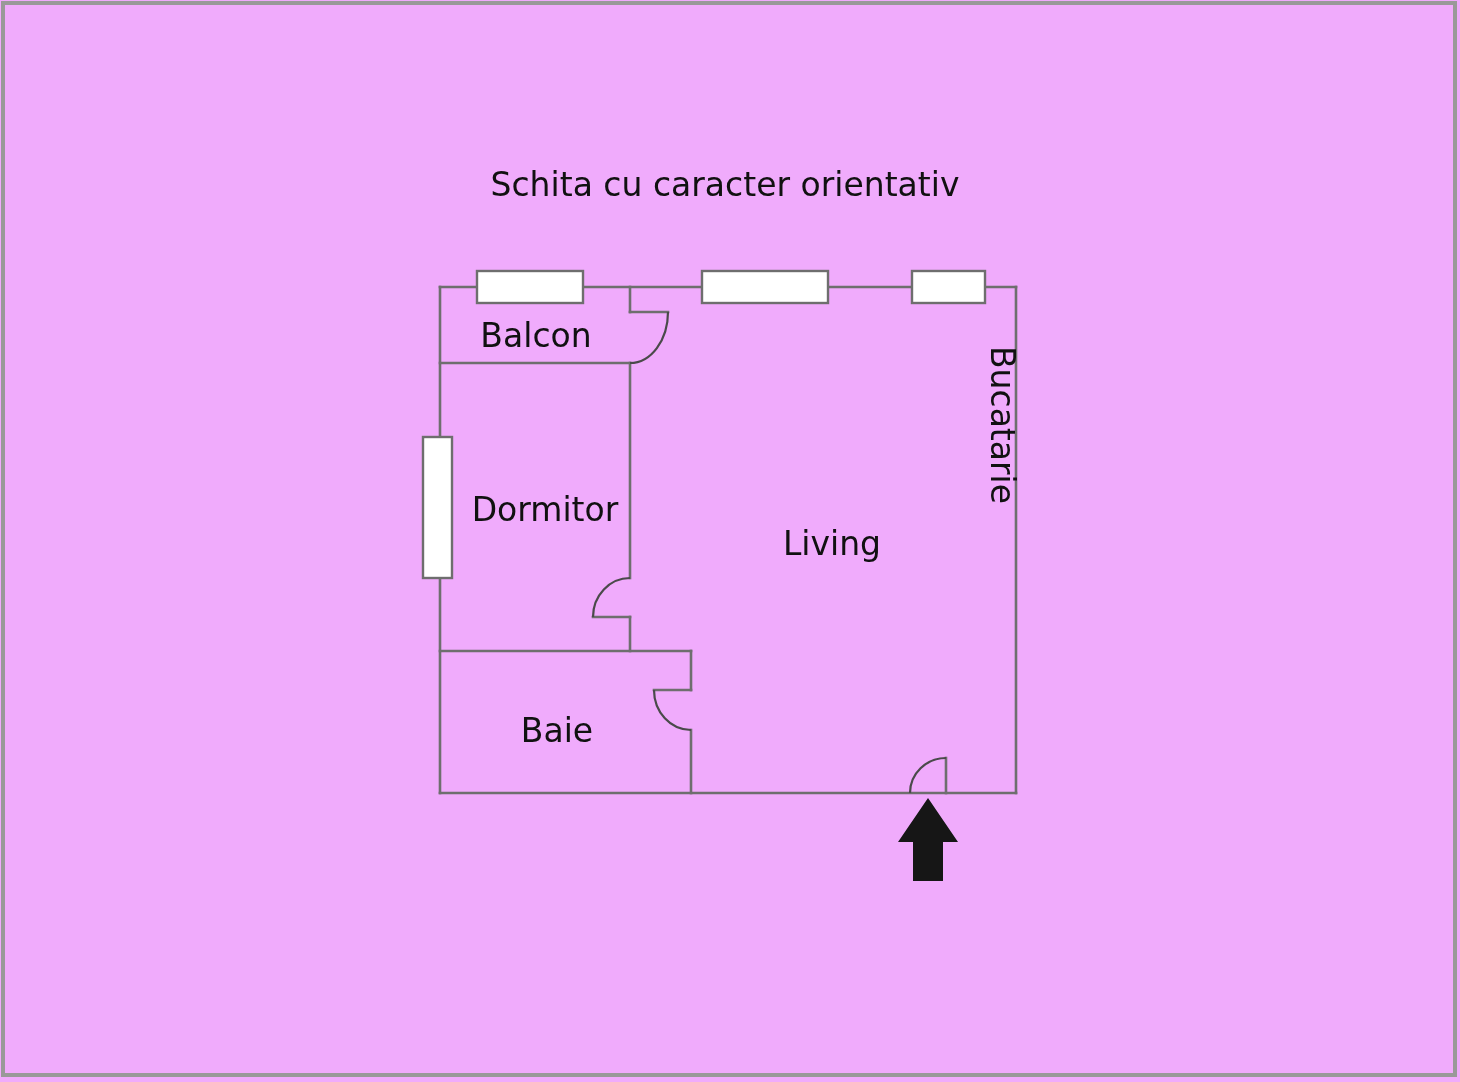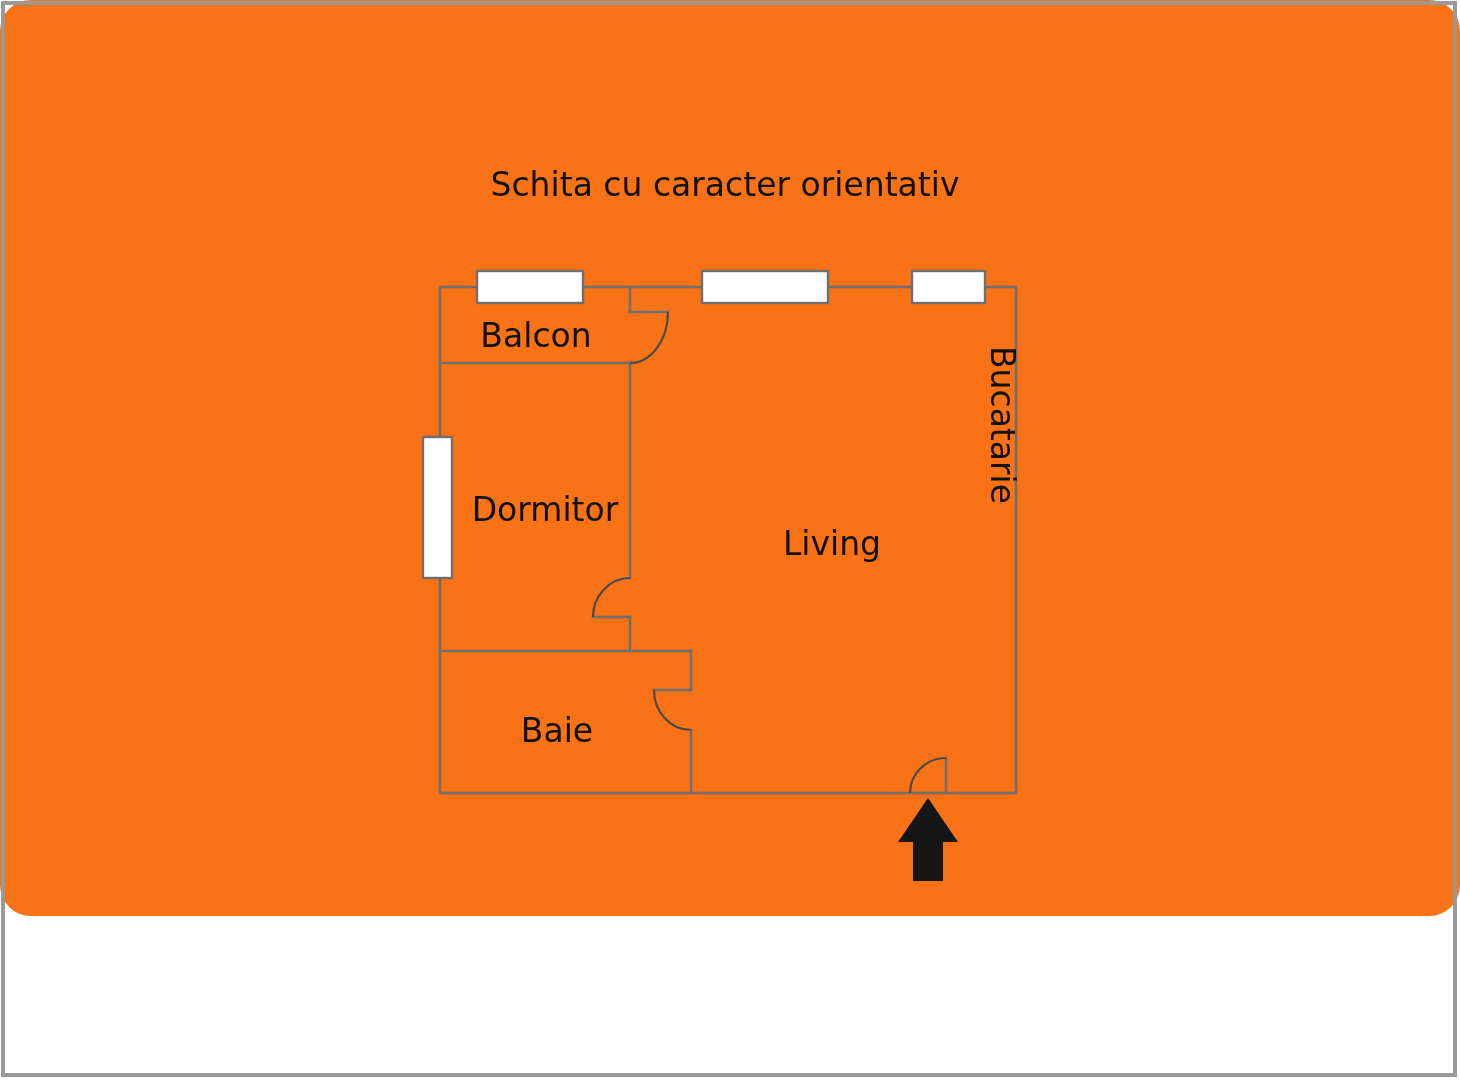--- a/index.html
+++ b/index.html
@@ -10,23 +10,22 @@
   }
   body {
     width: 1460px;
     height: 1082px;
     font-family: "DejaVu Sans", "Liberation Sans", sans-serif;
     overflow: hidden;
   }
   #page {
     position: relative;
     width: 1460px;
-    height: 916px;
-    background: #f97316;
-    border-radius: 31px;
+    height: 1082px;
+    background: #f0abfc;
   }
   #plan-svg {
     position: absolute;
     left: 0;
     top: 0;
     width: 1460px;
     height: 1082px;
     display: block;
   }
   .frame-border {

